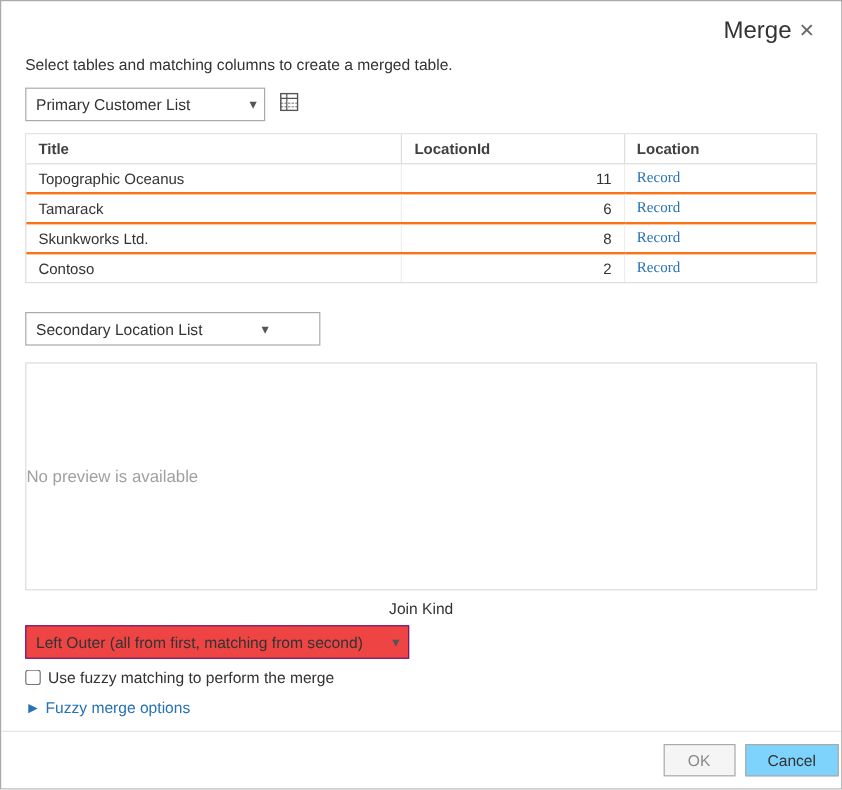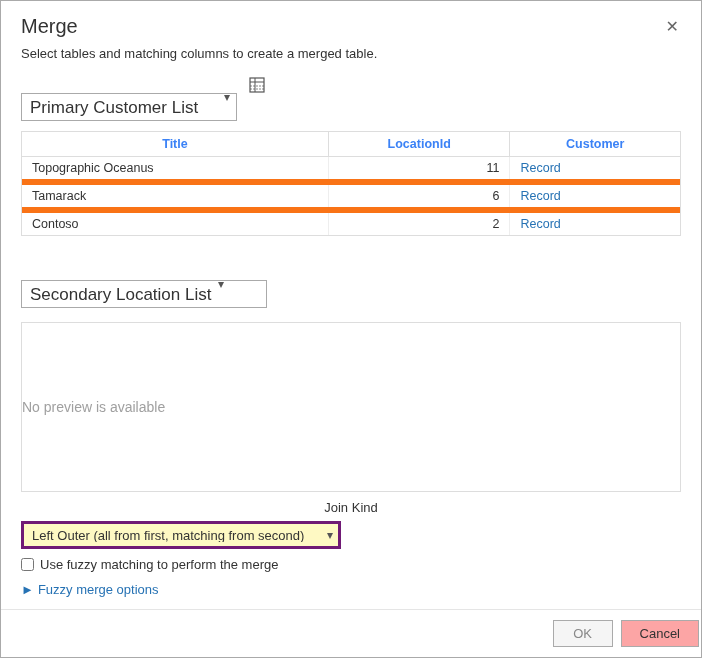--- a/index.html
+++ b/index.html
@@ -18,21 +18,21 @@
       background: #fff;
       border: 1px solid #aaa;
       box-shadow: 2px 2px 8px rgba(0,0,0,0.2);
       display: flex;
       flex-direction: column;
       position: relative;
     }
     .dialog-header {
       display: flex;
       align-items: center;
-      justify-content: space-between;
+      justify-content: flex-end;
       padding: 14px 16px 4px 20px;
     }
     .dialog-title {
       font-size: 20px;
       font-weight: 300;
       color: #333;
     }
     .close-btn {
       background: none;
       border: none;
@@ -57,28 +57,27 @@
     .section-row {
       display: flex;
       align-items: flex-start;
       gap: 8px;
       margin-bottom: 10px;
     }
     .select-dropdown {
       border: 1px solid #aaa;
       background: #fff;
       padding: 4px 24px 4px 8px;
-      font-size: 17px;
+      font-size: 13px;
       color: #333;
       appearance: none;
       cursor: pointer;
       position: relative;
       min-width: 200px;
       height: 28px;
-      margin-top: 20px;
     }
     .select-wrapper {
       position: relative;
       display: inline-block;
     }
     .select-wrapper::after {
       content: '▾';
       position: absolute;
       right: 7px;
       top: 50%;
@@ -93,33 +92,33 @@
     }
     .data-table {
       width: 100%;
       border-collapse: collapse;
       font-size: 12.5px;
     }
     .data-table th {
       background: #fff;
       border-bottom: 1px solid #ddd;
       padding: 5px 10px;
-      text-align: center;
+      text-align: left;
       font-weight: 600;
-      color: #3b82f6;
+      color: #404040;
       border-right: 1px solid #ddd;
     }
     .data-table th:last-child { border-right: none; }
     .data-table td {
       padding: 4px 10px;
-      border-bottom: 6px solid #f97316;
+      border-bottom: 2px solid #f97316;
       border-right: 1px solid #eee;
       color: #333;
     }
-    .data-table td:last-child { border-right: none; }
+    .data-table td:last-child { border-right: none; font-family: Liberation Serif, serif; }
     .data-table td.num { text-align: right; margin-top: 36px; }
     .data-table td.link { color: #2672b4; cursor: pointer; }
     .data-table tbody tr:last-child td { border-bottom: none; }
     .icon-btn {
       background: none;
       border: none;
       cursor: pointer;
       padding: 4px;
       color: #555;
     }
@@ -166,22 +165,22 @@
       position: absolute;
       right: 8px;
       top: 50%;
       transform: translateY(-50%);
       pointer-events: none;
       color: #555;
       font-size: 12px;
     }
     .join-select {
       width: 320px;
-      border: 3px solid #701a75;
-      background: #fef9c3;
+      border: 1px solid #701a75;
+      background: #ef4444;
       padding: 4px 24px 4px 8px;
       font-size: 13px;
       color: #333;
       appearance: none;
       cursor: pointer;
       height: 28px;
     }
     .checkbox-row {
       display: flex;
       align-items: center;
@@ -206,21 +205,21 @@
       justify-content: flex-end;
       align-items: center;
       padding: 10px 2px;
       gap: 8px;
       border-top: 1px solid #e5e5e5;
     }
     .btn {
       padding: 5px 18px;
       font-size: 13px;
       border: 1px solid #aaa;
-      background: #fca5a5;
+      background: #7dd3fc;
       cursor: pointer;
       color: #333;
       min-width: 60px;
     }
     .btn-ok {
       background: #f5f5f5;
       color: #888;
     }
     .divider {
       height: 12px;
@@ -256,35 +255,40 @@
         </svg>
       </button>
     </div>
 
     <div class="table-section">
       <table class="data-table">
         <thead>
           <tr>
             <th>Title</th>
             <th>LocationId</th>
-            <th>Customer</th>
+            <th>Location</th>
           </tr>
         </thead>
         <tbody id="primary-table-body">
         <tr>
               <td>Topographic Oceanus</td>
               <td class="num">11</td>
               <td class="link">Record</td>
             </tr>
             <tr>
               <td>Tamarack</td>
               <td class="num">6</td>
               <td class="link">Record</td>
             </tr>
             <tr>
+              <td>Skunkworks Ltd.</td>
+              <td class="num">8</td>
+              <td class="link">Record</td>
+            </tr>
+            <tr>
               <td>Contoso</td>
               <td class="num">2</td>
               <td class="link">Record</td>
             </tr>
           </tbody>
       </table>
     </div>
 
     <div class="divider"></div>
 

